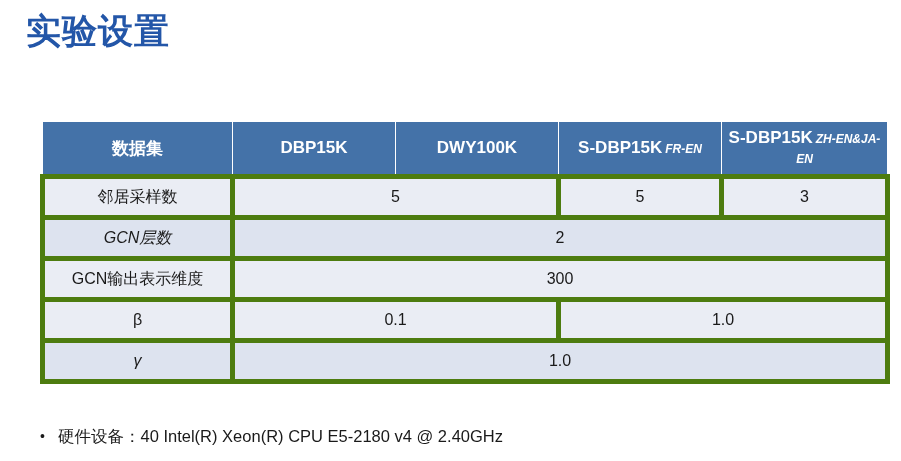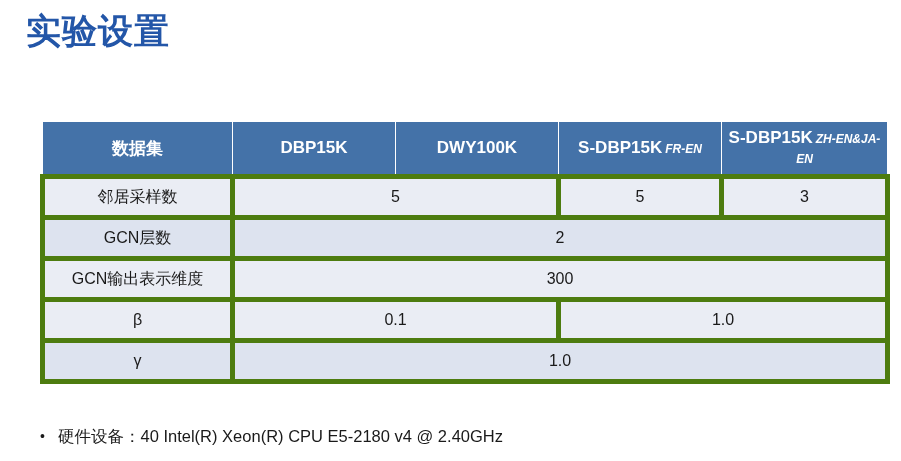--- a/index.html
+++ b/index.html
@@ -63,20 +63,21 @@
     font-weight: bold;
     margin-left: 3px;
   }
   .row-odd td { background: #eaedf4; }
   .row-even td { background: #dde3ef; }
   td.label {
     background: #eaedf4;
   }
   .row-even td.label {
     background: #dde3ef;
+    font-style: italic;
   }
   .col-label { width: 190px; }
   .col-dbp { width: 163px; }
   .col-dwy { width: 163px; }
   .col-sfr { width: 163px; }
   .col-szh { width: 166px; }
   .bullet-line {
     position: absolute;
     left: 40px;
     top: 425px;

